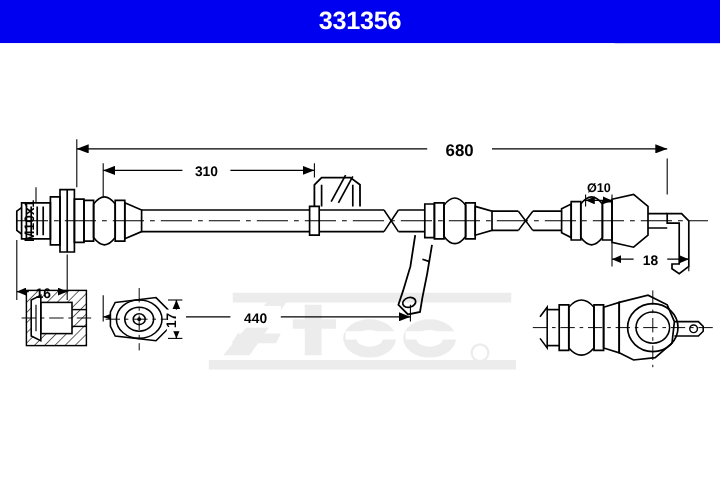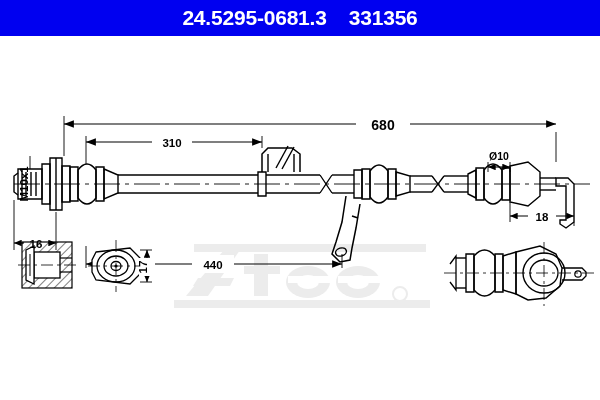--- a/index.html
+++ b/index.html
@@ -81,21 +81,20 @@
     font-weight: bold;
     fill: #000000;
   }
 </style>
 </head>
 <body>
 
 <div id="page">
 
   <div id="header-bar">
-    <span class="header-text">24.5295-0681.3</span>
     <span class="header-text">331356</span>
   </div>
 
   <div id="drawing-area">
 
     <svg id="watermark" viewBox="0 0 268 76">
       <g fill="#ececec">
 
         <path d="M6 64 L262 64 L262 72 L6 72 Z"></path>
         <path d="M26 8 L258 8 L258 16 L26 16 Z"></path>

